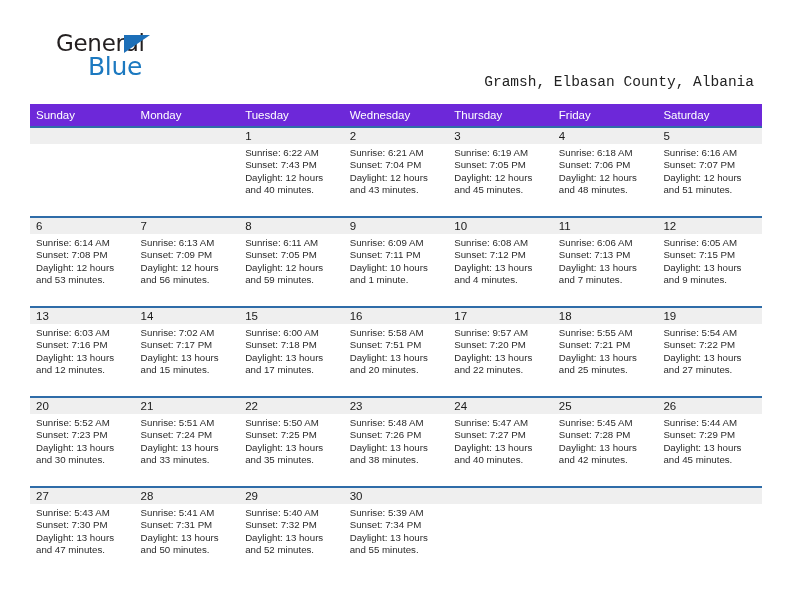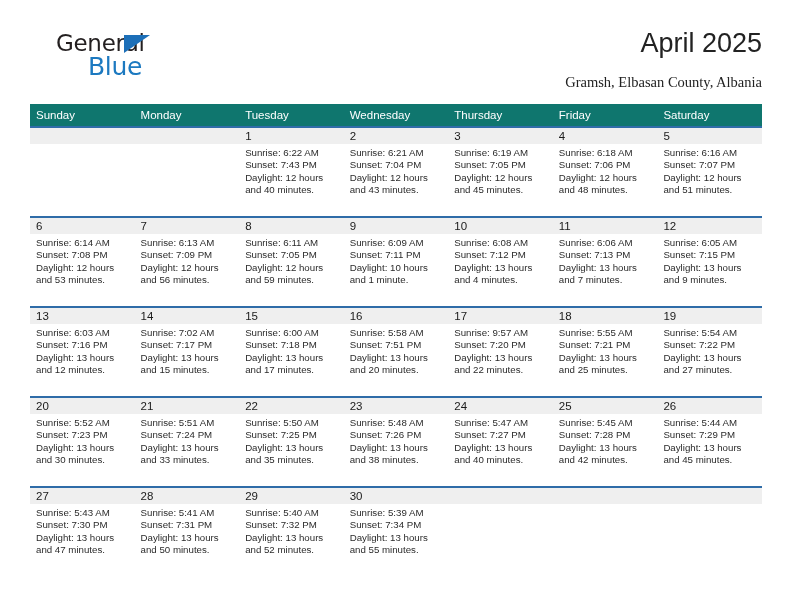--- a/index.html
+++ b/index.html
@@ -71,39 +71,39 @@
     right: 0;
     top: 0;
     font-size: 27px;
     color: #222222;
     font-weight: 400;
     text-align: right;
     font-family: "Liberation Sans", sans-serif;
   }
   .subtitle {
     position: absolute;
-    right: 0;
+    right: 8px;
     top: 46px;
     font-size: 14.5px;
     color: #222222;
     text-align: right;
-    font-family: Liberation Serif, serif;
+    font-family: Liberation Mono, monospace;
   }
 
   
   .calendar {
     position: absolute;
     left: 30px;
     top: 104px;
     width: 732px;
     border-collapse: collapse;
     table-layout: fixed;
   }
   .calendar th {
-    background: #0f766e;
+    background: #6d28d9;
     color: #ffffff;
     font-size: 11.5px;
     font-weight: normal;
     text-align: left;
     padding: 5px 0 5px 6px;
     height: 12px;
     border: none;
   }
   .calendar td {
     vertical-align: top;
@@ -148,21 +148,20 @@
 <body>
 
 <div class="page">
 
   <div class="top">
     <div class="logo">
       <span class="logo-general">General</span>
       <span class="logo-tri"></span>
       <span class="logo-blue">Blue</span>
     </div>
-    <div class="title">April 2025</div>
     <div class="subtitle">Gramsh, Elbasan County, Albania</div>
   </div>
 
   <table class="calendar">
     <thead>
       <tr id="weekday-row">
           <th>Sunday</th>
           <th>Monday</th>
           <th>Tuesday</th>
           <th>Wednesday</th>

